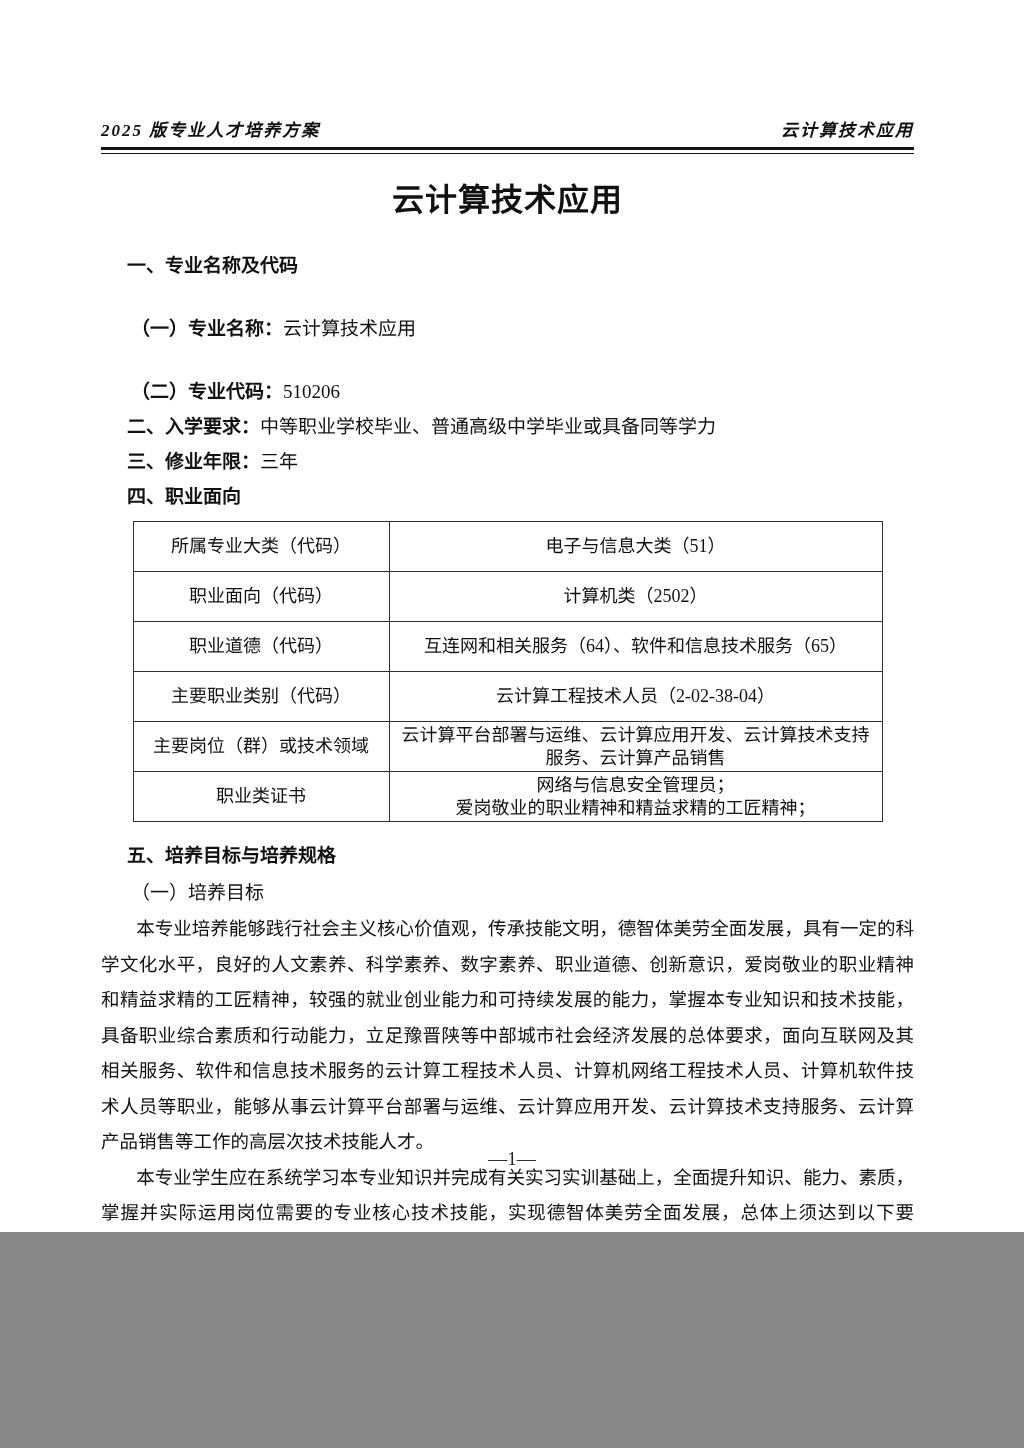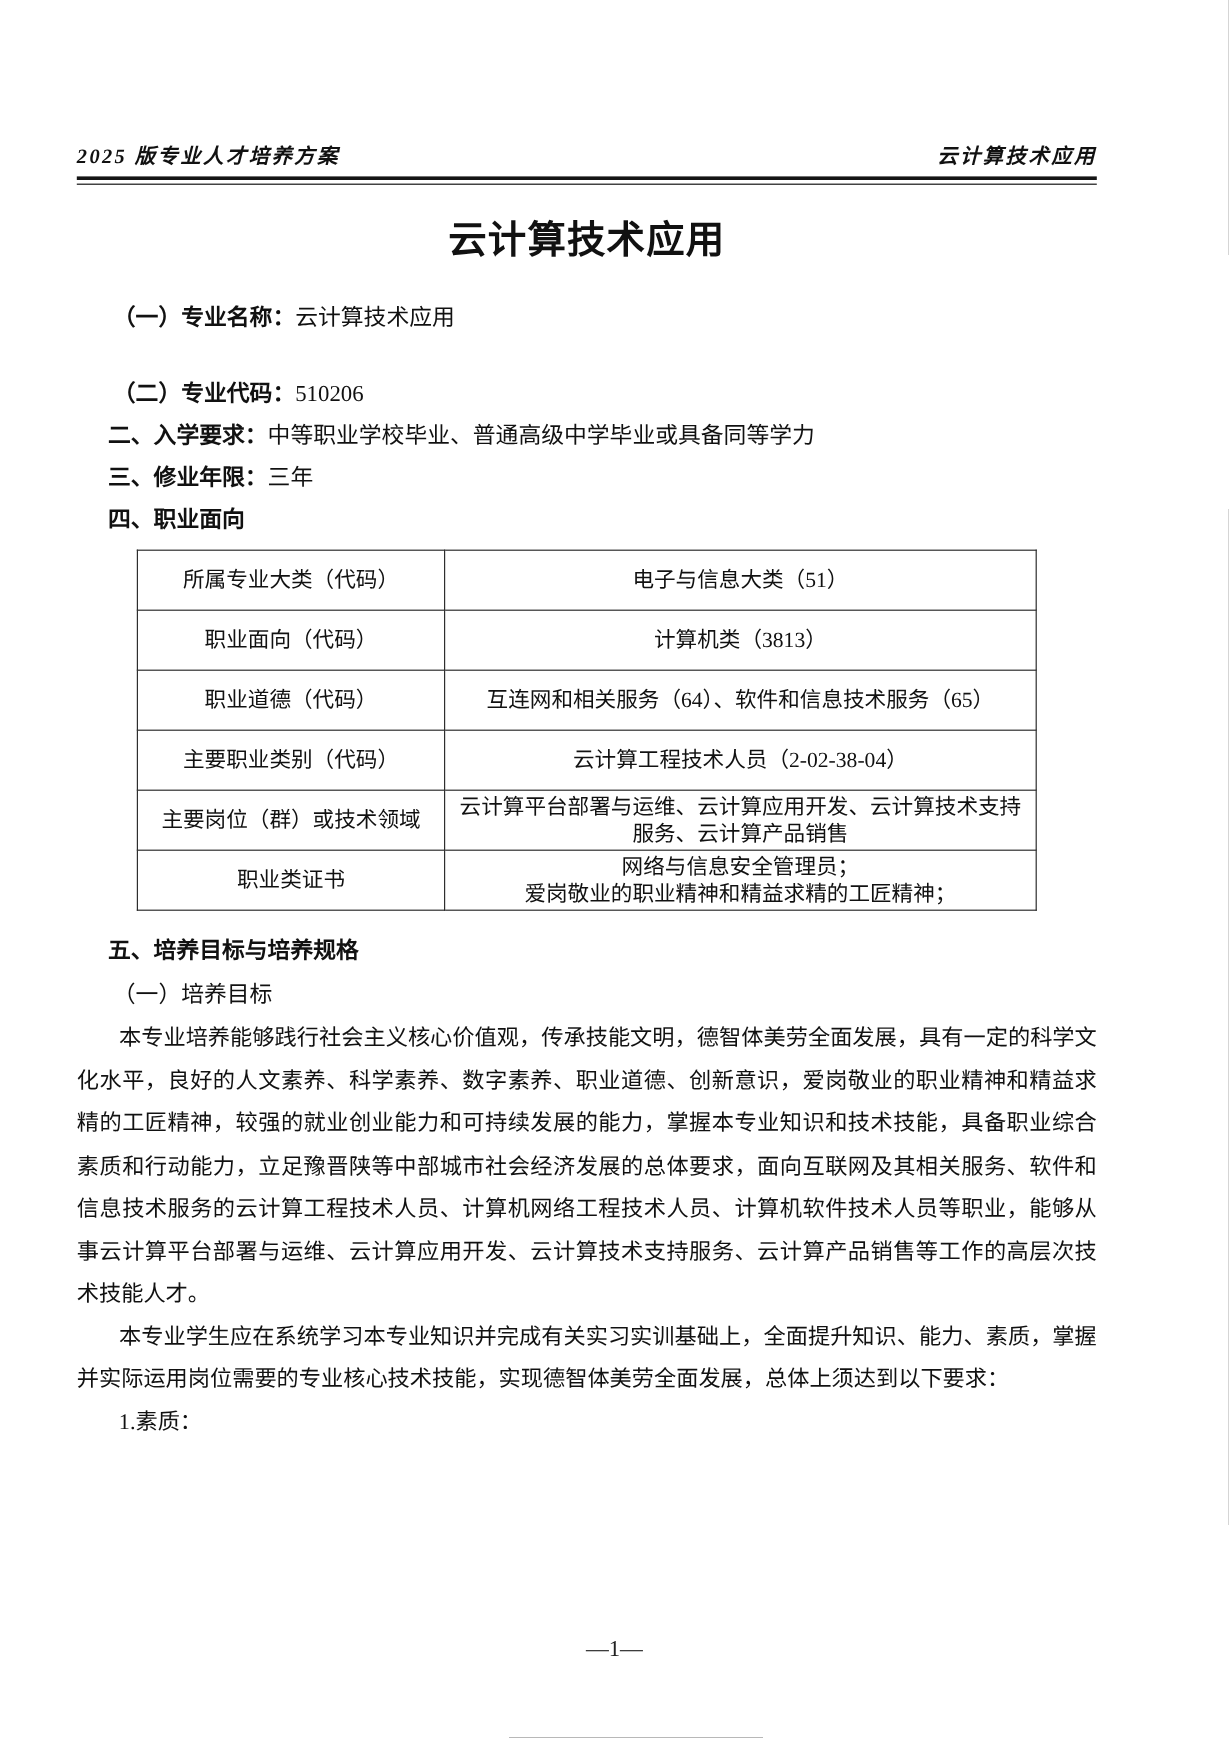--- a/index.html
+++ b/index.html
@@ -1,24 +1,24 @@
 <!DOCTYPE html>
 <html lang="zh-CN"><head>
 <meta charset="utf-8">
 <style>
   html, body { margin: 0; padding: 0; background: #888; }
   .page {
     position: relative;
     width: 1024px;
-    height: 1448px;
+    height: 1232px;
     margin: 0 auto;
     background: #ffffff;
     color: #111;
     box-sizing: border-box;
-    padding: 120px 110px 0 64px;
+    padding: 120px 110px 0 101px;
     font-family: "Liberation Serif", "DejaVu Serif", serif;
     overflow: hidden;
   }
   
   .running-header {
     display: flex;
     justify-content: space-between;
     align-items: flex-end;
     font-family: "Liberation Serif", "DejaVu Serif", serif;
     font-style: italic;
@@ -115,20 +115,23 @@
 
   <div class="running-header">
     <span>2025 版专业人才培养方案</span>
     <span>云计算技术应用</span>
   </div>
   <div class="header-rule"></div>
 
   <h1 class="doc-title">云计算技术应用</h1>
 
   <div class="items">
+    <div class="item lv1">
+      <span class="lbl">一、专业名称及代码</span>
+    </div>
     <div class="item lv2">
       <span class="lbl">（一）专业名称：</span><span class="val">云计算技术应用</span>
     </div>
     <div class="item lv2">
       <span class="lbl">（二）专业代码：</span><span class="val">510206</span>
     </div>
     <div class="item lv1">
       <span class="lbl">二、入学要求：</span><span class="val">中等职业学校毕业、普通高级中学毕业或具备同等学力</span>
     </div>
     <div class="item lv1">
@@ -140,21 +143,21 @@
   </div>
 
   <table class="career-table">
     <tbody>
       <tr>
         <td class="lbl-cell">所属专业大类（代码）</td>
         <td>电子与信息大类（51）</td>
       </tr>
       <tr>
         <td class="lbl-cell">职业面向（代码）</td>
-        <td>计算机类（3813）</td>
+        <td>计算机类（2502）</td>
       </tr>
       <tr>
         <td class="lbl-cell">职业道德（代码）</td>
         <td>互连网和相关服务（64）、软件和信息技术服务（65）</td>
       </tr>
       <tr>
         <td class="lbl-cell">主要职业类别（代码）</td>
         <td>云计算工程技术人员（2-02-38-04）</td>
       </tr>
       <tr>

